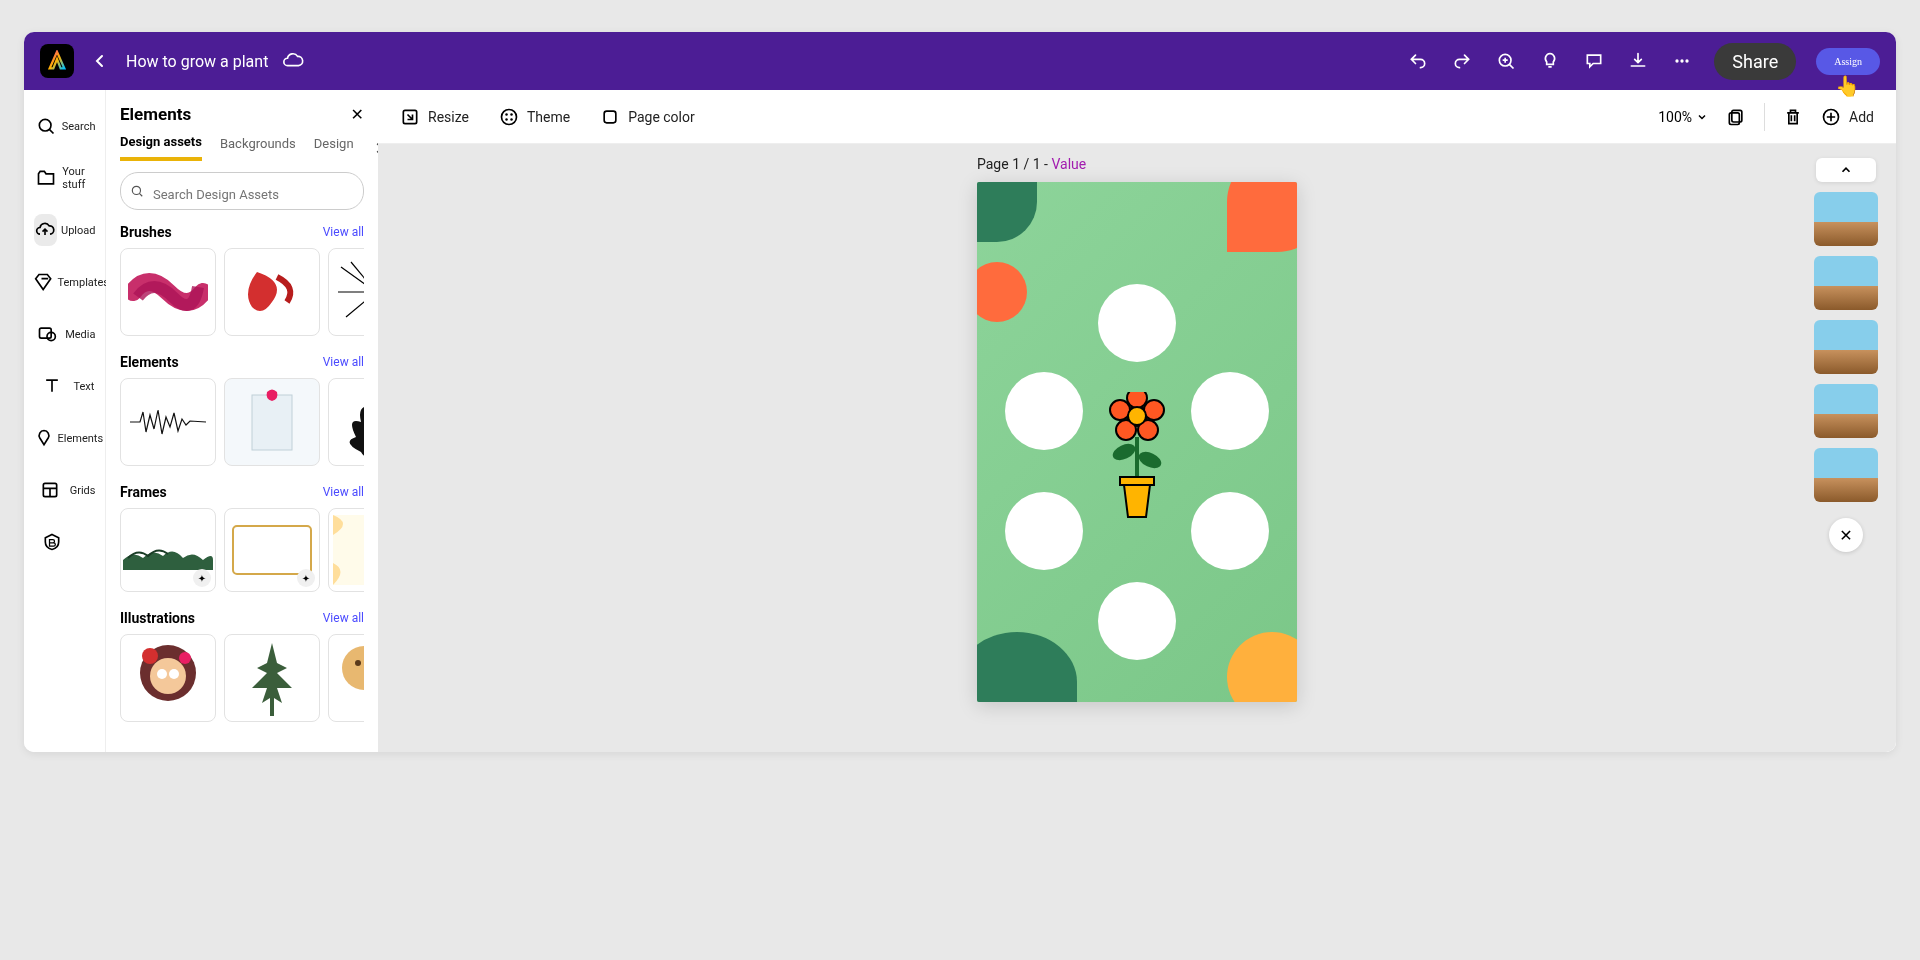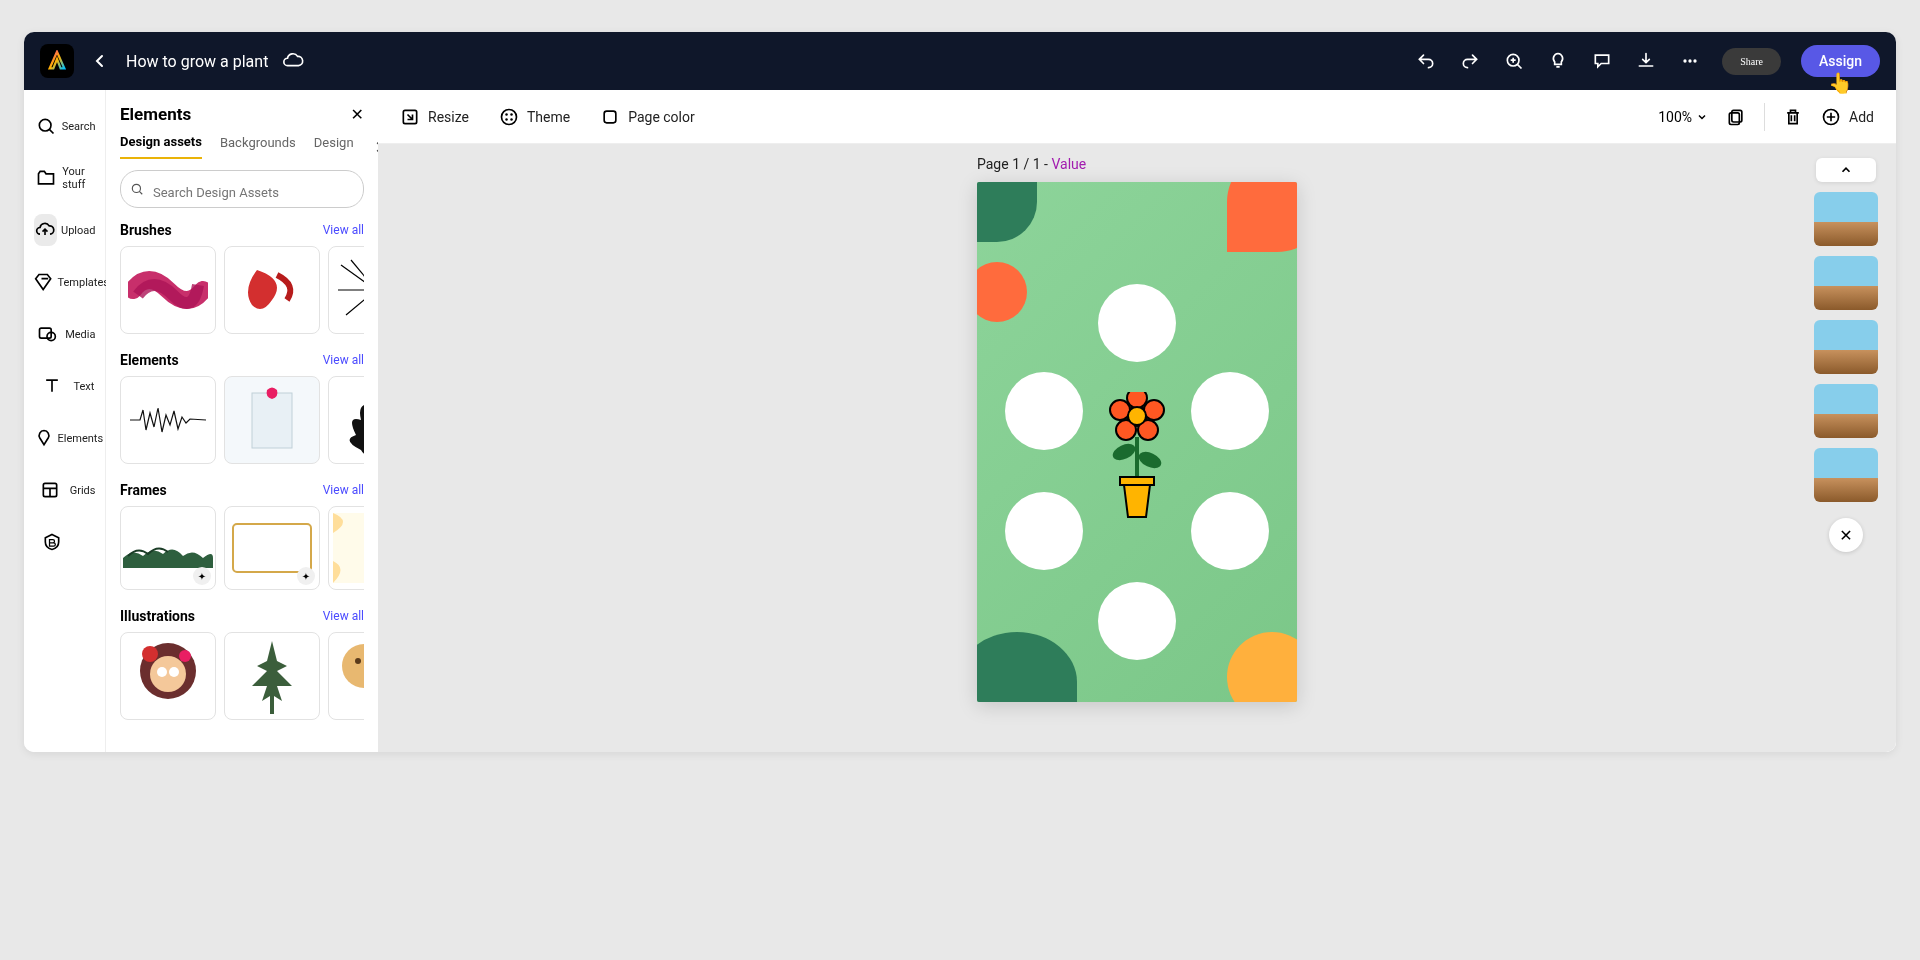--- a/index.html
+++ b/index.html
@@ -1,42 +1,42 @@
 <!DOCTYPE html>
 <html><head>
 <meta charset="utf-8">
 <style>
 * { margin:0; padding:0; box-sizing:border-box; font-family:-apple-system,BlinkMacSystemFont,"Segoe UI",Roboto,sans-serif; }
 body { background:#e8e8e8; padding:32px 24px; overflow:hidden; }
 .app { width:100%; height:720px; background:#fff; border-radius:10px; overflow:hidden; display:flex; flex-direction:column; box-shadow:0 2px 8px rgba(0,0,0,0.08); }
-.topbar { height:58px; background:#0f172a; display:flex; align-items:center; padding:0 16px; color:#fff; gap:14px; }
+.topbar { height:58px; background:#4c1d95; display:flex; align-items:center; padding:0 16px; color:#fff; gap:14px; }
 .logo { width:34px; height:34px; background:#000; border-radius:8px; display:flex; align-items:center; justify-content:center; }
 .logo svg { width:22px; height:22px; }
 .back-btn { width:24px; height:24px; display:flex; align-items:center; justify-content:center; cursor:pointer; color:#fff; }
 .title { font-size:16px; font-weight:400; }
 .cloud-icon { color:#fff; }
 .topbar-right { margin-left:auto; display:flex; align-items:center; gap:20px; }
 .topbar-right .icon-btn { width:24px; height:24px; display:flex; align-items:center; justify-content:center; cursor:pointer; color:#fff; }
-.share-btn { background:#3a3a3a; color:#fff; padding:8px 18px; border-radius:20px; font-size:10px; cursor:pointer; border:none;font-family:Liberation Serif, serif; }
+.share-btn { background:#3a3a3a; color:#fff; padding:8px 18px; border-radius:20px; font-size:18px; cursor:pointer; border:none; }
 .assign-wrap { position:relative; }
-.assign-btn { background:#5858e6; color:#fff; padding:8px 18px; border-radius:20px; font-size:14px; cursor:pointer; border:none; font-weight:500; }
+.assign-btn { background:#5858e6; color:#fff; padding:8px 18px; border-radius:20px; font-size:10px; cursor:pointer; border:none; font-weight:500;font-family:Liberation Serif, serif; }
 .assign-halo { position:absolute; inset:-10px; background:radial-gradient(circle, rgba(214,78,255,0.55), rgba(214,78,255,0)); border-radius:50%; z-index:-1; }
 .cursor-hand { position:absolute; top:26px; left:50%; transform:translateX(-50%); font-size:20px; color:#ff9500; pointer-events:none; }
 .body { flex:1; display:flex; overflow:hidden; }
 .rail { width:82px; background:#fff; border-right:1px solid #eee; display:flex; flex-direction:column; align-items:center; padding-top:12px; gap:4px; }
 .rail-item { width:62px; display:flex; flex-direction:row; align-items:center; gap:4px; padding:8px 0; cursor:pointer; font-size:11px; color:#222; border-radius:8px; }
 .rail-item.active .rail-icon { background:#eaeaea; }
 .rail-icon { width:36px; height:32px; border-radius:8px; display:flex; align-items:center; justify-content:center; }
 .panel { width:272px; background:#fff; display:flex; flex-direction:column; padding:14px 14px 0; overflow:hidden; }
 .panel-head { display:flex; align-items:center; justify-content:space-between; margin-bottom:10px; }
 .panel-title { font-size:17px; font-weight:700; }
 .close-x { cursor:pointer; font-size:16px; }
 .tabs { display:flex; gap:18px; border-bottom:1px solid transparent; align-items:center; margin-bottom:10px; font-size:13px; }
 .tab { padding-bottom:8px; cursor:pointer; color:#666; white-space:nowrap; }
-.tab.active { font-weight:700; color:#000; border-bottom:2px solid #eab308; }
+.tab.active { font-weight:700; color:#000; border-bottom:4px solid #eab308; }
 .tab-more { margin-left:auto; cursor:pointer; width:20px; text-align:center; }
 .search-box { position:relative; margin-bottom:14px; }
 .search-box input { width:100%; padding:14px 12px 7px 32px; border:1px solid #ccc; border-radius:18px; font-size:13px; outline:none; }
 .search-box svg { position:absolute; left:10px; top:50%; transform:translateY(-50%); width:14px; height:14px; color:#555; }
 .sections { flex:1; overflow-y:auto;text-align:right; }
 .section-head { display:flex; justify-content:space-between; align-items:center; margin-bottom:8px; }
 .section-title { font-size:14px; font-weight:700; }
 .view-all { font-size:12px; color:#4b4bff; cursor:pointer; }
 .thumbs { display:flex; gap:8px; margin-bottom:18px; overflow:hidden; }
 .thumb { width:96px; height:88px; border:1px solid #e2e2e2; border-radius:8px; flex-shrink:0; background:#fff; display:flex; align-items:center; justify-content:center; position:relative; overflow:hidden; }

